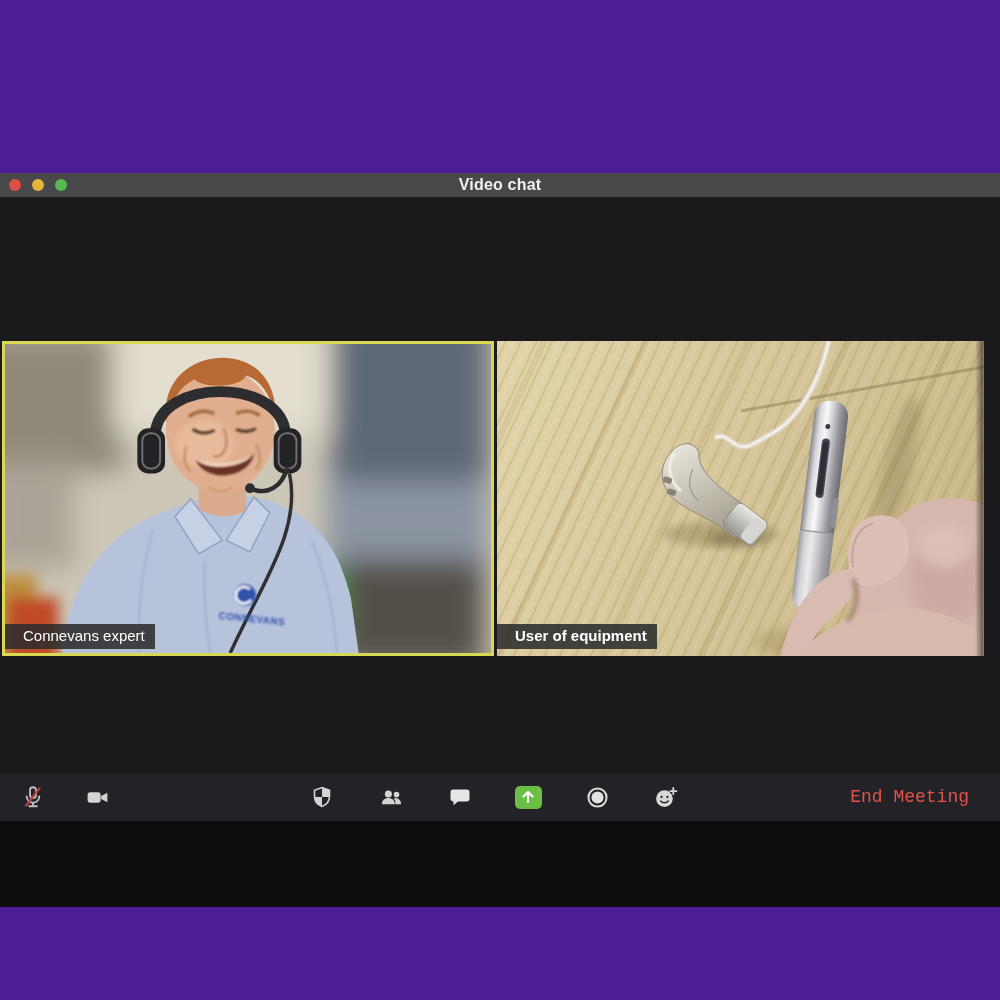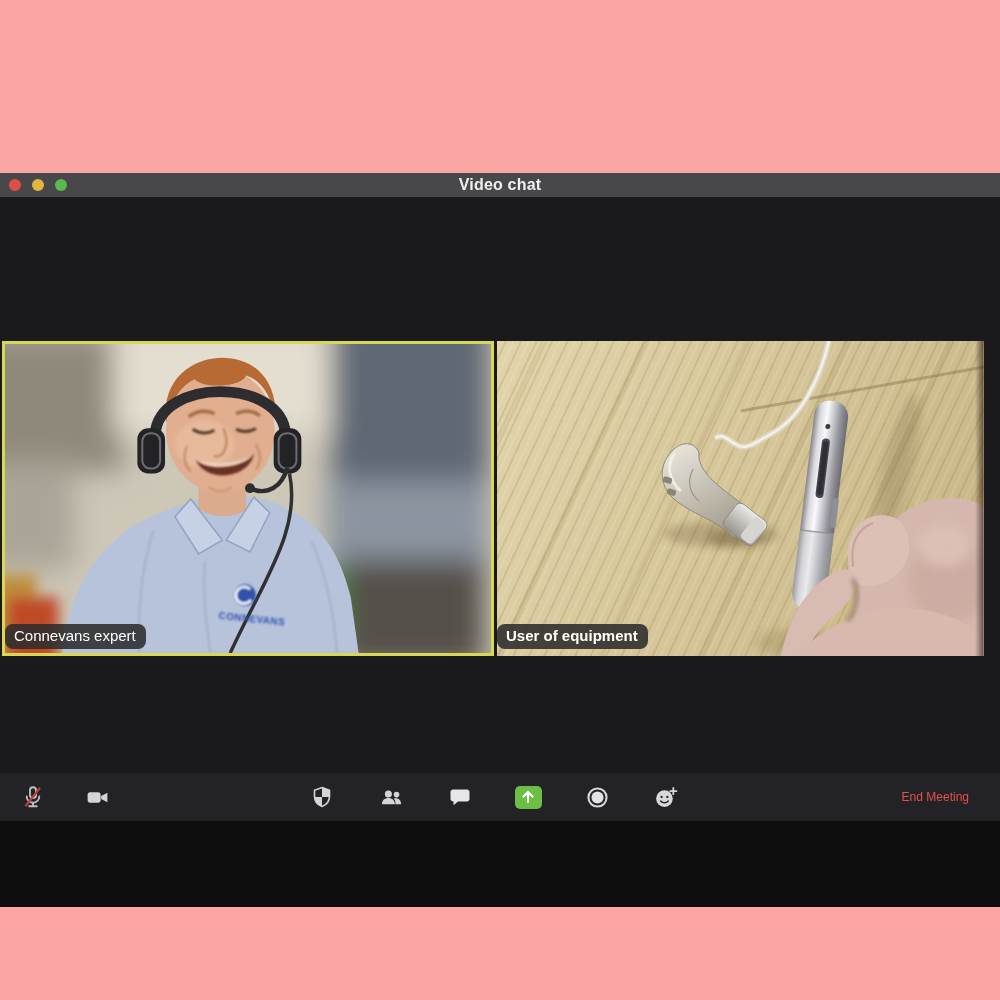--- a/index.html
+++ b/index.html
@@ -1,17 +1,17 @@
 <!DOCTYPE html>
 <html><head>
 <meta charset="utf-8">
 <style>
   html,body{margin:0;padding:0;background:#000;width:1000px;height:1000px;overflow:hidden;
     font-family:"Liberation Sans",sans-serif;-webkit-font-smoothing:antialiased;}
-  .screen{position:relative;width:1000px;height:1000px;background:#fca5a5;}
+  .screen{position:relative;width:1000px;height:1000px;background:#4c1d95;}
   .window{position:absolute;left:0;top:173px;width:1000px;height:710px;background:#18181a;}
   
   .titlebar{position:absolute;left:0;top:0;width:100%;height:24px;background:#48484b;border-bottom:1px solid #2c2c2e;}
   .title{position:absolute;left:0;right:0;top:0;height:24px;line-height:24px;text-align:center;
     color:#f0f0f0;font-size:16px;font-weight:700;letter-spacing:.2px;}
   .light{position:absolute;top:6px;width:12px;height:12px;border-radius:50%;}
   .light.r{left:9px;background:#df4f47;}
   .light.y{left:32px;background:#e2b63d;}
   .light.g{left:55px;background:#57b94f;}
   
@@ -24,30 +24,30 @@
     background-color:#d6c69a;
     background-image:
       repeating-linear-gradient(115deg, rgba(255,255,255,.10) 0 2px, transparent 2px 7px, rgba(140,115,60,.18) 7px 9px, transparent 9px 14px),
       repeating-linear-gradient(115deg, transparent 0 40px, rgba(150,125,70,.16) 40px 46px, transparent 46px 92px),
       linear-gradient(115deg, #e2d4aa 0%, #d6c69a 45%, #c7b484 100%);}
   .video.right::after{content:'';position:absolute;right:0;top:0;bottom:0;width:8px;
     background:linear-gradient(to right, rgba(0,0,0,0), rgba(20,12,8,.55));
     border-right:1px solid rgba(115,45,30,.45);}
   .scene{position:absolute;left:0;top:0;width:100%;height:100%;display:block;}
   .name-tag{position:absolute;left:0;bottom:4px;background:rgba(44,44,44,.88);color:#fff;
-    font-size:15px;padding:3px 10px 5px 9px;white-space:nowrap;border-radius:8px;}
+    font-size:15px;padding:3px 10px 5px 18px;white-space:nowrap;}
   .video.right .name-tag{bottom:7px;font-weight:bold;}
   
   .toolbar{position:absolute;left:0;top:576px;width:100%;height:48px;background:#232327;}
   .tbtn{position:absolute;top:0;width:36px;height:48px;margin:0;padding:0;border:0;background:transparent;
     display:flex;align-items:center;justify-content:center;cursor:pointer;}
   .tbtn svg{display:block;}
   .share-pill{width:27px;height:23px;background:#6cbe45;border-radius:5px;display:flex;align-items:center;justify-content:center;}
   .end-meeting{position:absolute;right:31px;top:0;height:48px;line-height:48px;border:0;background:transparent;
-    color:#e0524a;font-size:12px;font-family:Liberation Sans, sans-serif;cursor:pointer;padding:0;}
+    color:#e0524a;font-size:18px;font-family:Liberation Mono, monospace;cursor:pointer;padding:0;}
 </style>
 </head>
 <body>
 
 <div class="screen">
   <div class="window">
 
     <div class="titlebar">
       <span class="light r"></span>
       <span class="light y"></span>

